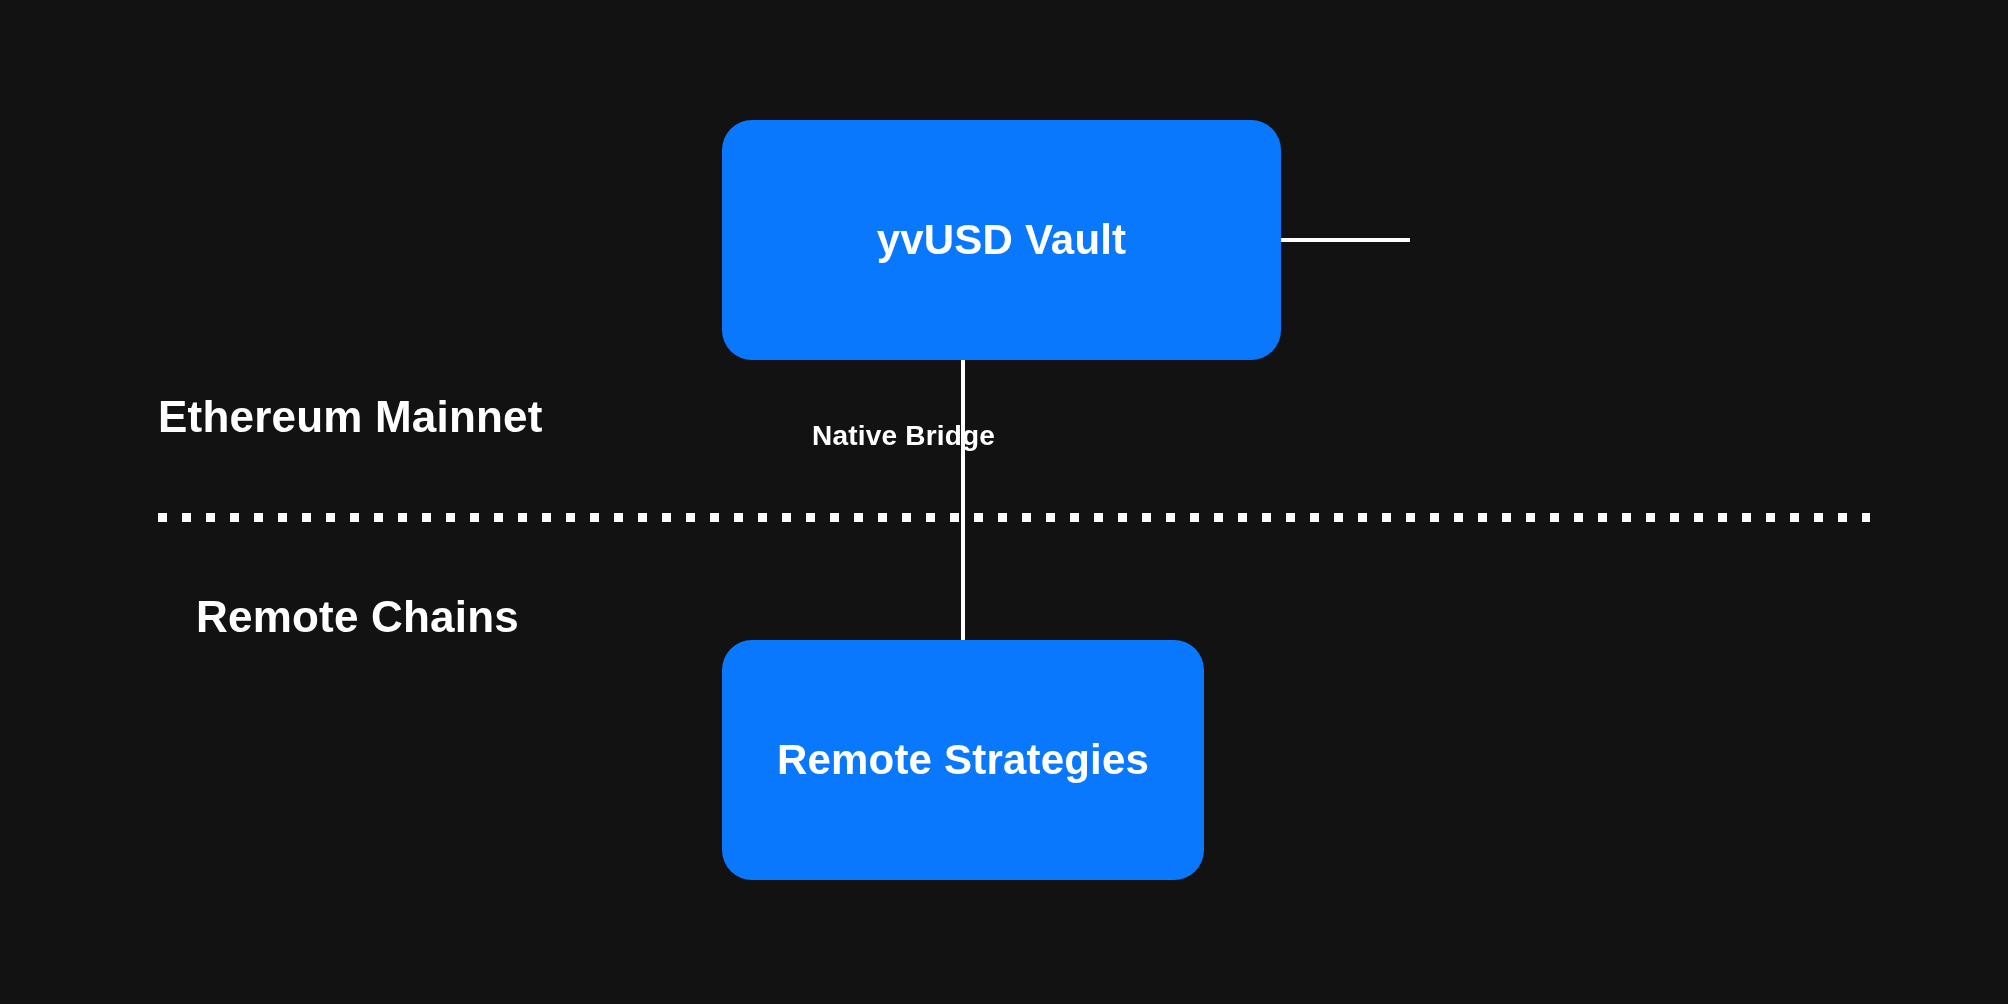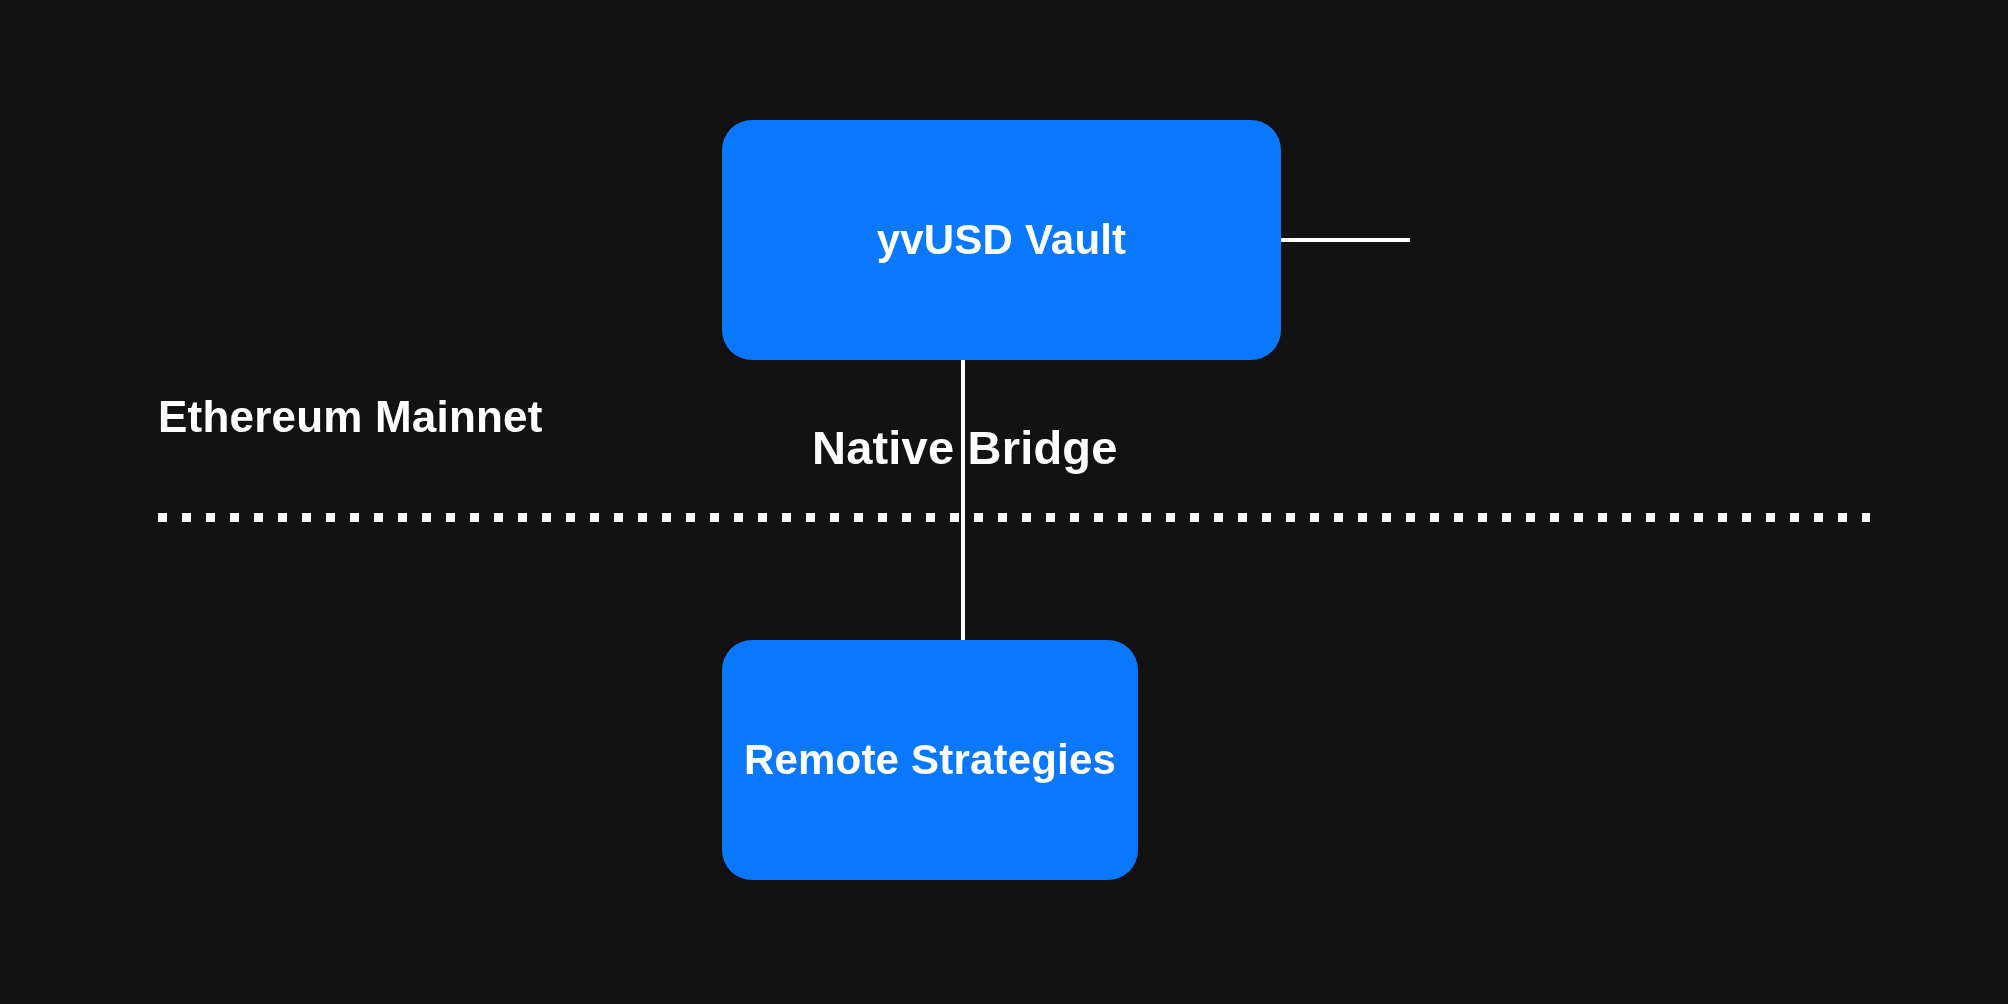--- a/index.html
+++ b/index.html
@@ -32,21 +32,21 @@
     font-size: 42px;
     font-weight: bold;
     line-height: 1.1;
     letter-spacing: 0.2px;
     text-align: center;
     white-space: nowrap;
   }
 
   #node-vault     { left: 722px;  top: 120px; width: 559px; height: 240px; }
   #node-mainnet   { left: 1403px; top: 120px; width: 483px; height: 240px; }
-  #node-remote    { left: 722px;  top: 640px; width: 416px; height: 240px; }
+  #node-remote    { left: 722px;  top: 640px; width: 482px; height: 240px; }
 
   
   .edge {
     position: absolute;
     background: #FFFFFF;
     z-index: 1;
   }
   
   #edge-vault-mainnet {
     left: 1196px;
@@ -92,40 +92,41 @@
     z-index: 4;
   }
   #label-ethereum-mainnet { left: 158px; top: 392px; }
   #label-remote-chains    { left: 196px; top: 592px; }
 
   #label-native-bridge {
     position: absolute;
     left: 812px;
     top: 420px;
     color: #FFFFFF;
-    font-size: 47px;
+    font-size: 28px;
     font-weight: bold;
     letter-spacing: 0.2px;
     white-space: nowrap;
     z-index: 4;
   }
 </style>
 </head>
 <body>
 
 <div id="canvas">
 
   <div class="edge" id="edge-vault-mainnet"></div>
 
   <div class="edge" id="edge-vault-remote"></div>
 
   <div id="chain-divider"></div>
 
   <div class="zone-label" id="label-ethereum-mainnet">Ethereum Mainnet</div>
 
+  <div class="zone-label" id="label-remote-chains">Remote Chains</div>
 
   <div id="label-native-bridge">Native Bridge</div>
 
   <div class="node" id="node-vault">
     <span class="node-label">yvUSD Vault</span>
   </div>
 
 
   <div class="node" id="node-remote">
     <span class="node-label">Remote Strategies</span>

